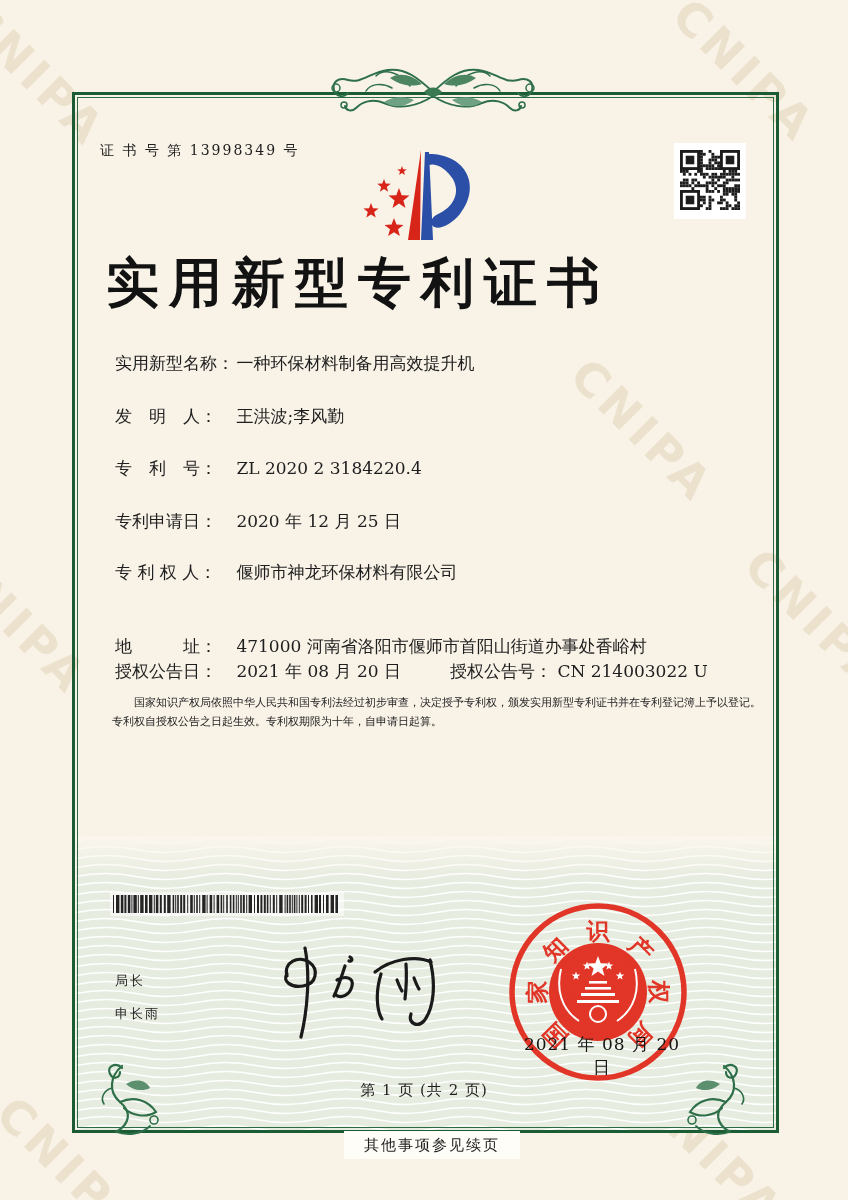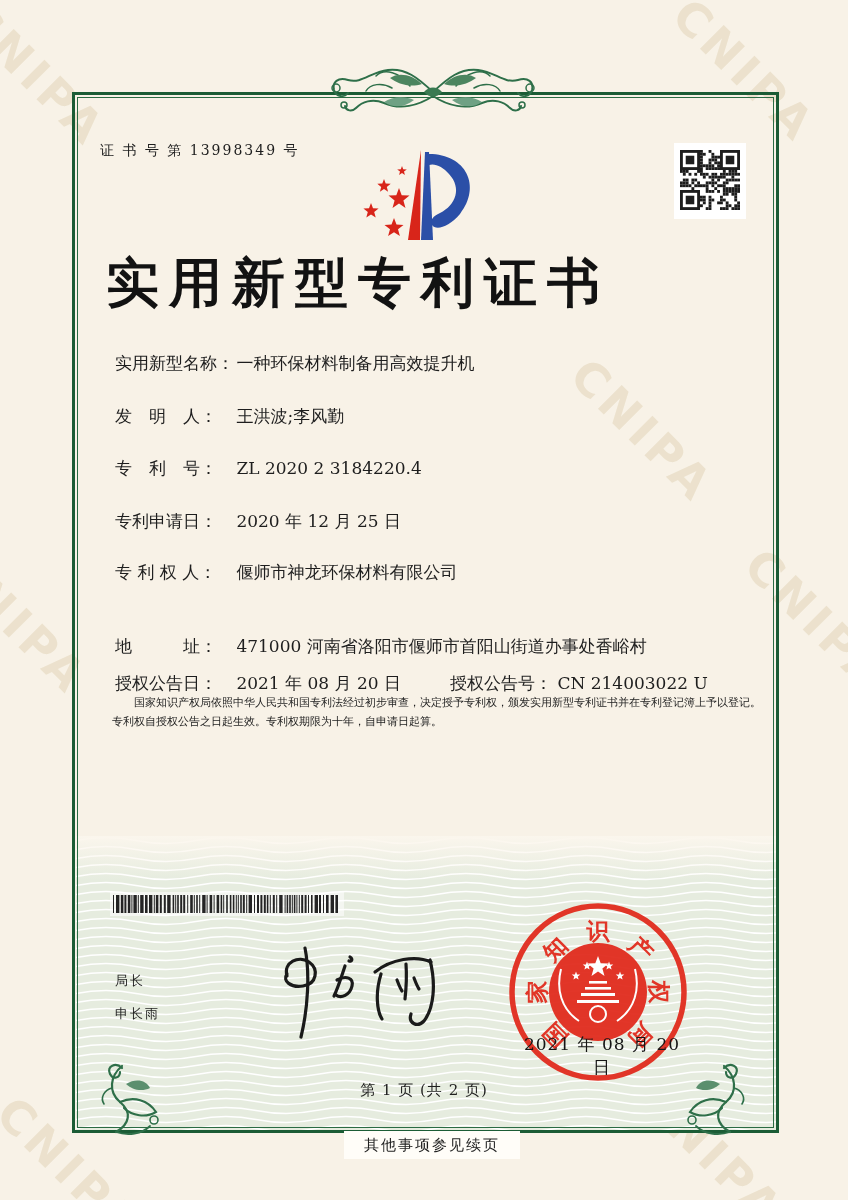--- a/index.html
+++ b/index.html
@@ -32,21 +32,21 @@
   .content{position:absolute;z-index:5;}
   .deco{position:absolute;z-index:4;}
   
   .cert-no{left:100px;top:142px;font-size:14px;letter-spacing:2px;}
   .title{
     left:72px;top:248px;width:572px;text-align:center;
     font-size:53px;font-weight:bold;letter-spacing:10px;color:#121212;
   }
   .row{left:115px;font-size:17px;white-space:nowrap;}
   .row .lbl{display:inline-block;width:116px;}
-  .grant-pair{font-size:17px;white-space:nowrap;margin-top:12px;}
+  .grant-pair{font-size:17px;white-space:nowrap;}
   .paras{left:112px;top:694px;width:658px;font-size:11px;line-height:1.72;}
   .paras p{margin:0;text-indent:2em;}
   .director{left:115px;font-size:13px;letter-spacing:2px;}
   .seal-svg{left:503px;top:897px;opacity:.94;}
   .seal-date{left:512px;top:1033px;width:180px;text-align:center;font-size:17px;letter-spacing:1px;color:#151515;z-index:6;}
   .page-num{left:72px;top:1081px;width:704px;text-align:center;font-size:15px;letter-spacing:1px;}
   .cont-note{left:72px;top:1136px;width:704px;text-align:center;font-size:15px;}
   .cont-note span{background:#fffdf8;padding:5px 20px;letter-spacing:2px;margin-left:16px;}
   .qr-bg{left:674px;top:143px;width:72px;height:76px;background:#ffffff;z-index:5;}
   .barcode-bg{left:110px;top:892px;width:234px;height:24px;background:rgba(255,255,255,.55);z-index:5;}

